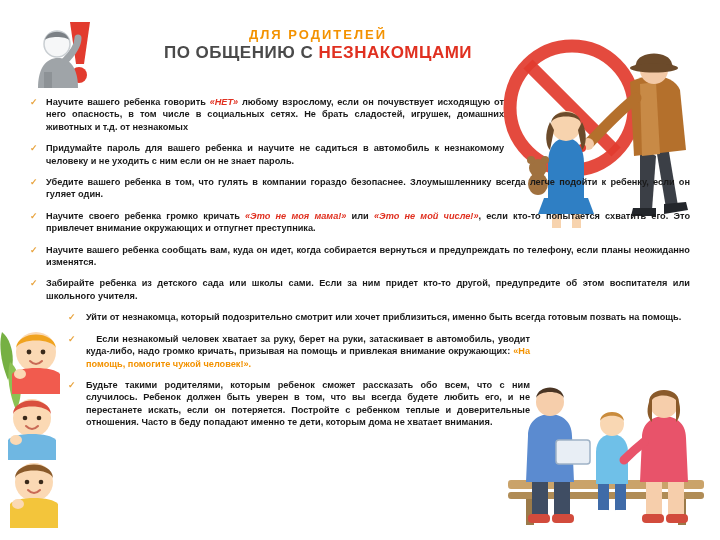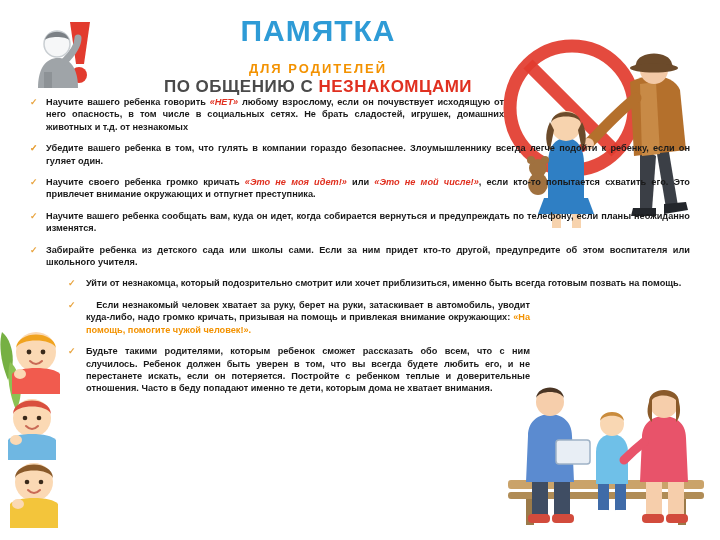--- a/index.html
+++ b/index.html
@@ -136,21 +136,20 @@
 
       <path d="M44 56 C52 48 58 40 58 32" stroke="#9fa4a8" stroke-width="7" fill="none" stroke-linecap="round"></path>
 
       <circle cx="37" cy="38" r="13" fill="#f6f7f8"></circle>
       <circle cx="37" cy="38" r="13" fill="none" stroke="#c9ced2" stroke-width="1.5"></circle>
 
       <path d="M25 34 C27 23 47 23 49 34 C46 30 28 30 25 34 Z" fill="#7b8085"></path>
     </svg>
 
     <div class="title-block">
-      <div class="title-main">ПАМЯТКА</div>
       <div class="title-sub1">ДЛЯ РОДИТЕЛЕЙ</div>
       <div class="title-sub2"><span>ПО ОБЩЕНИЮ С </span><span class="accent">НЕЗНАКОМЦАМИ</span></div>
     </div>
 
     <svg class="ill stranger" viewBox="0 0 228 190">
 
       <circle cx="82" cy="70" r="62" fill="none" stroke="#E23B2E" stroke-width="13" opacity="0.92"></circle>
       <line x1="38" y1="26" x2="126" y2="114" stroke="#E23B2E" stroke-width="13" opacity="0.92"></line>
 
       <path d="M150 108 L150 172 L162 172 L166 118 Z" fill="#3b3f46"></path>
@@ -189,30 +188,31 @@
 
   <div class="content">
 
     <p class="para narrow">
       <span class="check">✓</span>
       <b>Научите вашего ребенка говорить <span class="red">«НЕТ»</span> любому взрослому, если он почувствует исходящую от него опасность, в том числе в социальных сетях. Не брать сладостей, игрушек, домашних животных и т.д. от незнакомых</b>
     </p>
 
     <p class="para narrow">
       <span class="check">✓</span>
+      <b>Придумайте пароль для вашего ребенка и научите не садиться в автомобиль к незнакомому человеку и не уходить с ним если он не знает пароль.</b>
     </p>
 
     <p class="para narrow2">
       <span class="check">✓</span>
       <b>Убедите вашего ребенка в том, что гулять в компании гораздо безопаснее. Злоумышленнику всегда легче подойти к ребенку, если он гуляет один.</b>
     </p>
 
     <p class="para narrow2">
       <span class="check">✓</span>
-      <b>Научите своего ребенка громко кричать <span class="red">«Это не моя идет!»</span> или <span class="red">«Это не мой числе!»</span>, если кто-то попытается схватить его. Это привлечет внимание окружающих и отпугнет преступника.</b>
+      <b>Научите своего ребенка громко кричать <span class="red">«Это не моя мама!»</span> или <span class="red">«Это не мой числе!»</span>, если кто-то попытается схватить его. Это привлечет внимание окружающих и отпугнет преступника.</b>
     </p>
 
     <p class="para narrow2">
       <span class="check">✓</span>
       <b>Научите вашего ребенка сообщать вам, куда он идет, когда собирается вернуться и предупреждать по телефону, если планы неожиданно изменятся.</b>
     </p>
 
     <p class="para narrow2">
       <span class="check">✓</span>
       <b>Забирайте ребенка из детского сада или школы сами. Если за ним придет кто-то другой, предупредите об этом воспитателя или школьного учителя.</b>

